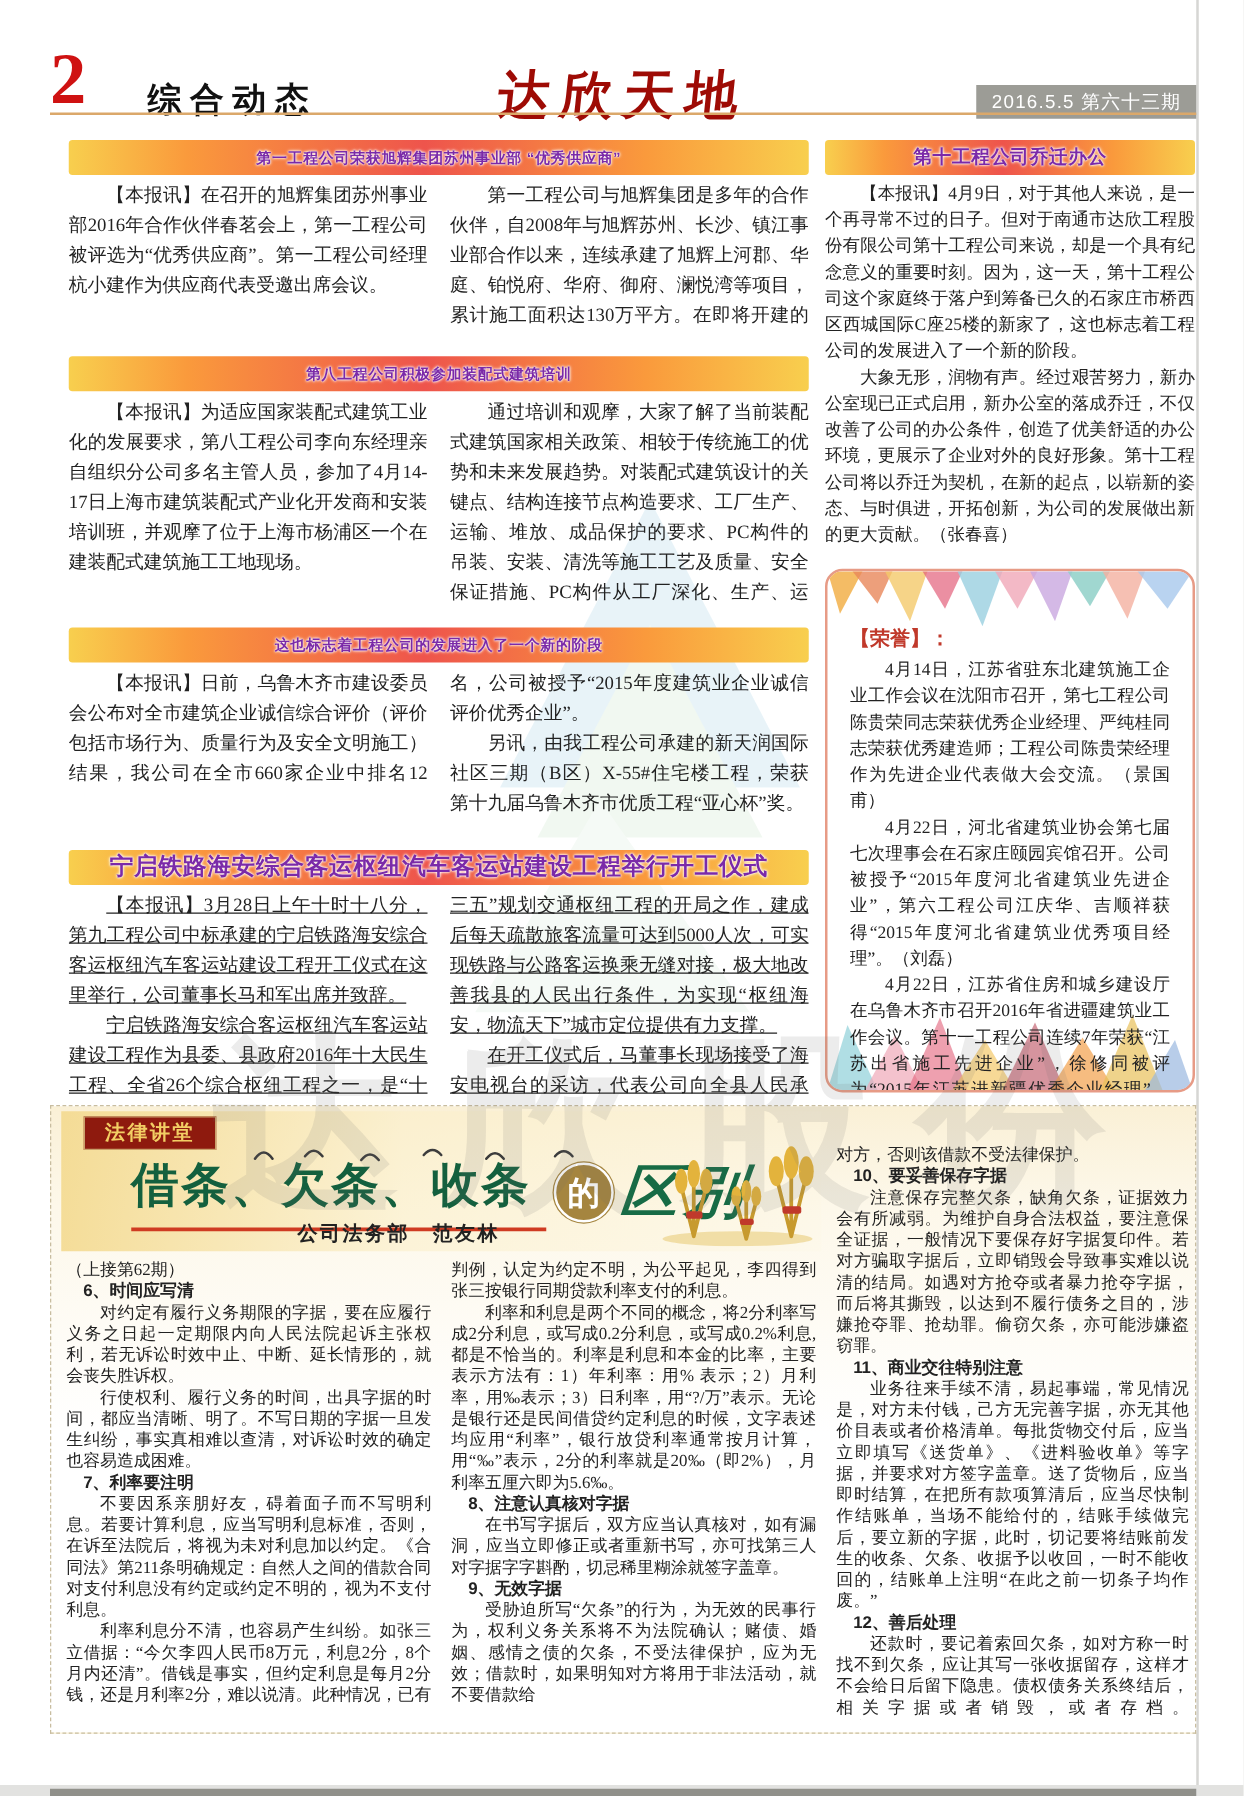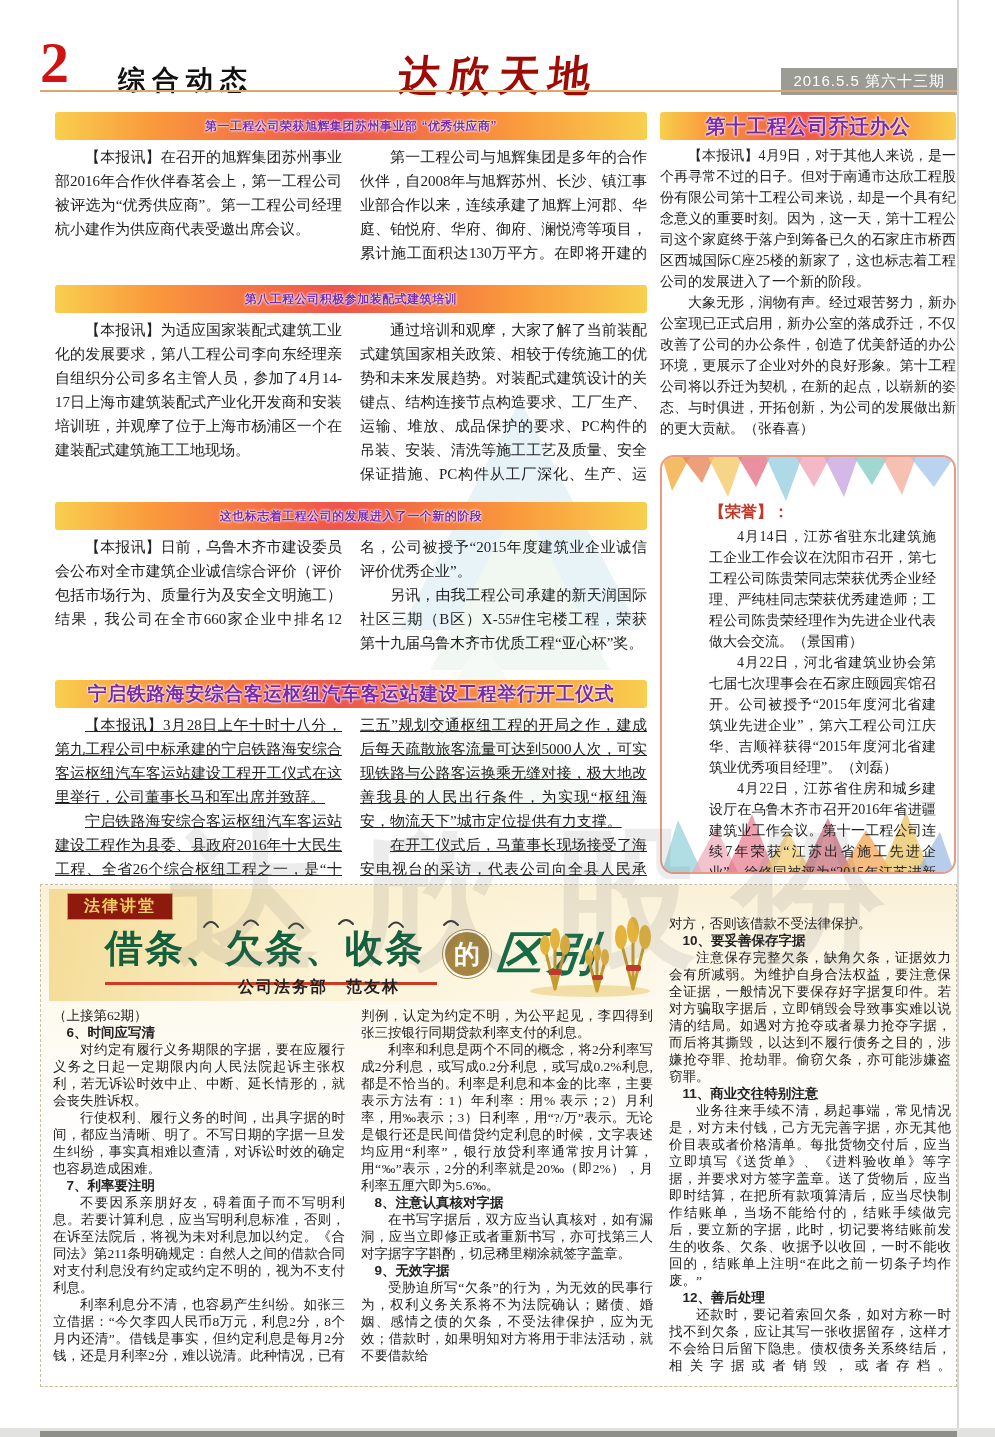--- a/index.html
+++ b/index.html
@@ -28,33 +28,33 @@
   
   .main-left{position:absolute;left:55px;top:112px;width:592px;z-index:2;}
   .main-right{position:absolute;left:660px;top:112px;width:296px;z-index:2;}
 
   .banner{height:28px;line-height:28px;text-align:center;border-radius:3px;margin-bottom:5px;
           background:linear-gradient(90deg,#f8cf4e 0%,#fa9a3c 16%,#ee544c 48%,#fa9a3c 78%,#f8cf4e 100%);
           color:#7b2aa8;font-weight:900;font-size:12px;white-space:nowrap;overflow:hidden;
           font-family:"Liberation Sans",sans-serif;letter-spacing:.5px;
           text-shadow:0 0 3px #fff,0 0 2px #fff,0 0 1px #fff;}
   .banner.small{font-size:19px;}
-  .banner.rbn{font-size:20px;}
+  .banner.rbn{font-size:15px;}
 
   .art-body{column-count:2;column-gap:18px;text-align:justify;font-size:15px;line-height:24px;
             overflow:hidden;margin-bottom:5px;}
   .h135{height:135px;}.h179{height:179px;}.h140{height:140px;}.h168{height:168px;text-decoration:underline;}
   .para{margin:0;text-indent:2em;}
   .noindent{text-indent:0;}
 
   .r-art-body{font-size:14px;line-height:21px;text-align:justify;height:300px;overflow:hidden;}
 
   
   .honor-box{position:relative;margin-top:10px;height:415px;border:2px solid #e79b86;border-radius:14px;
-             background:#fff;overflow:hidden;padding-left:29px;}
+             background:#fff;overflow:hidden;}
   .honor-deco{position:absolute;left:0;width:100%;z-index:1;}
   .honor-deco.top{top:0;}
   .honor-deco.bottom{bottom:0;}
   .honor-content{position:relative;z-index:2;padding:44px 18px 10px 18px;font-size:14px;line-height:21px;
                  text-align:justify;}
   .honor-title{margin:0 0 4px 0;font-weight:bold;color:#c0392b;font-size:16px;
                font-family:"Liberation Sans",sans-serif;}
 
   
   .legal{position:absolute;left:40px;top:884px;width:915px;height:501px;z-index:2;

